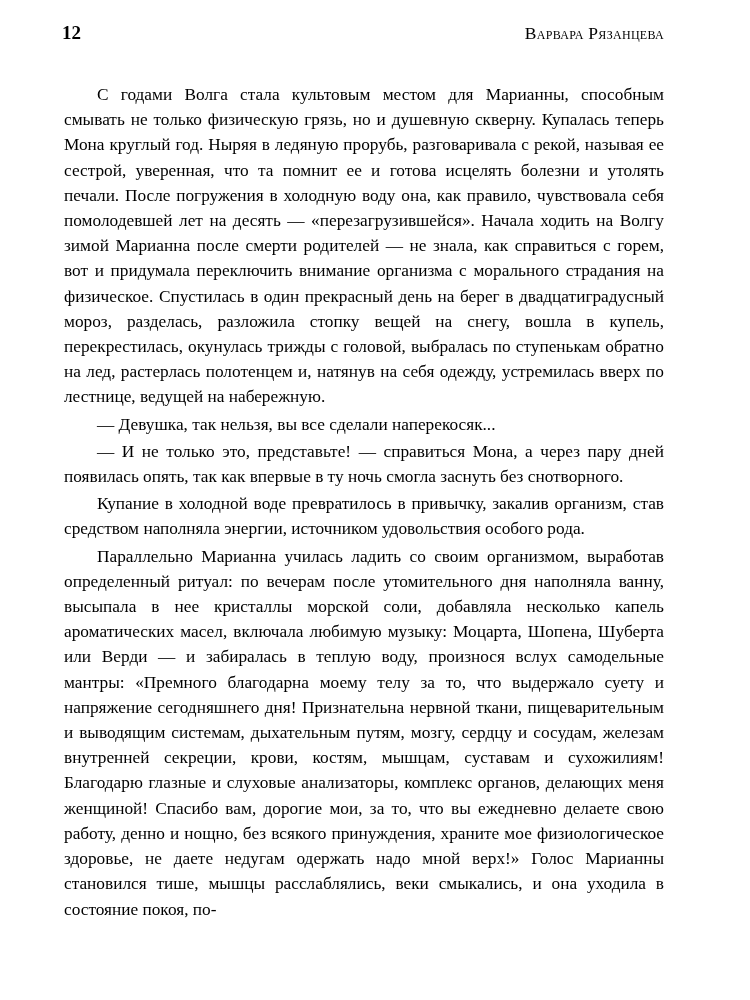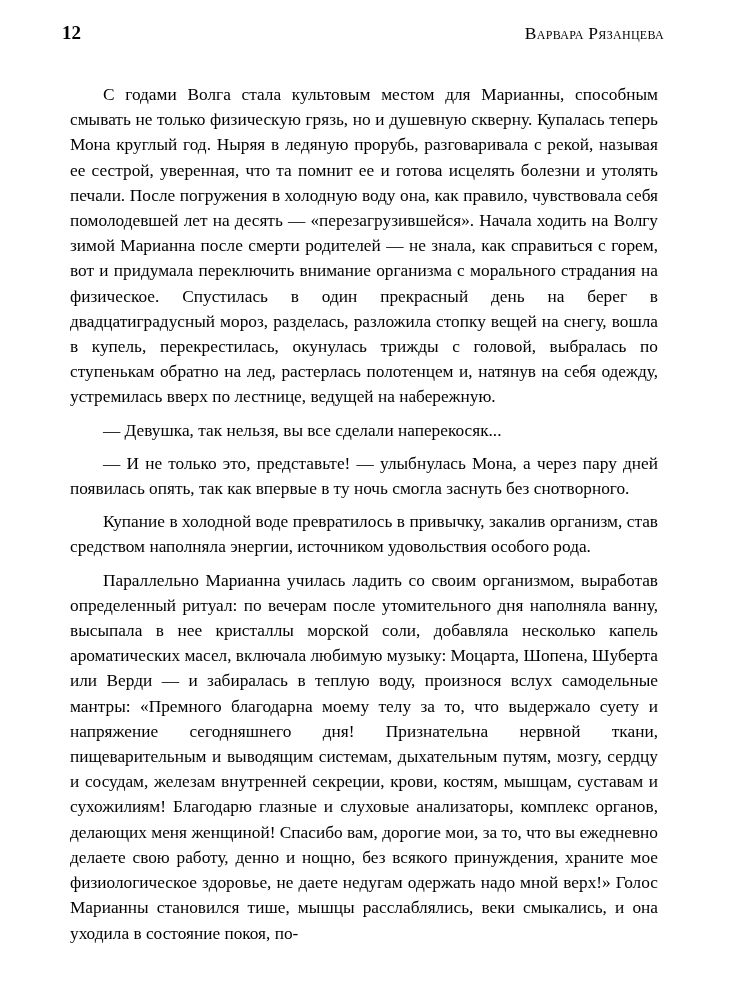--- a/index.html
+++ b/index.html
@@ -44,39 +44,39 @@
     margin-left: 40px;
   }
   .body-text {
     font-size: 17.3px;
     line-height: 25.2px;
     text-align: justify;
     text-justify: inter-word;
     hyphens: manual;
   }
   .body-text p {
-    margin: 8px;
+    margin: 2px;
     text-indent: 33px;
   }
   .body-text p.dash {
     text-indent: 33px;
     font-family: Liberation Serif, serif;
   }
 </style>
 </head>
 <body>
 
 <div class="page">
 
   <div class="running-head">
     <span class="folio">12</span>
     <span class="author-name">Варвара Рязанцева</span>
   </div>
 
   <div class="body-text">
     <p>С годами Волга стала культовым местом для Марианны, способным смывать не только физическую грязь, но и душевную скверну. Купалась теперь Мона круглый год. Ныряя в ледяную прорубь, разговаривала с рекой, называя ее сестрой, уверенная, что та помнит ее и готова исцелять болезни и утолять печали. После погружения в холодную воду она, как правило, чувствовала себя помолодевшей лет на десять — «перезагрузившейся». Начала ходить на Волгу зимой Марианна после смерти родителей — не знала, как справиться с горем, вот и придумала переключить внимание организма с морального страдания на физическое. Спустилась в один прекрасный день на берег в двадцатиградусный мороз, разделась, разложила стопку вещей на снегу, вошла в купель, перекрестилась, окунулась трижды с головой, выбралась по ступенькам обратно на лед, растерлась полотенцем и, натянув на себя одежду, устремилась вверх по лестнице, ведущей на набережную.</p>
     <p class="dash">— Девушка, так нельзя, вы все сделали наперекосяк...</p>
-    <p class="dash">— И не только это, представьте! — улыбнулась Мона, а через пару дней появилась опять, так как впервые в ту ночь смогла заснуть без снотворного.</p>
+    <p class="dash">— И не только это, представьте! — справиться Мона, а через пару дней появилась опять, так как впервые в ту ночь смогла заснуть без снотворного.</p>
     <p>Купание в холодной воде превратилось в привычку, закалив организм, став средством наполняла энергии, источником удовольствия особого рода.</p>
     <p>Параллельно Марианна училась ладить со своим организмом, выработав определенный ритуал: по вечерам после утомительного дня наполняла ванну, высыпала в нее кристаллы морской соли, добавляла несколько капель ароматических масел, включала любимую музыку: Моцарта, Шопена, Шуберта или Верди — и забиралась в теплую воду, произнося вслух самодельные мантры: «Премного благодарна моему телу за то, что выдержало суету и напряжение сегодняшнего дня! Признательна нервной ткани, пищеварительным и выводящим системам, дыхательным путям, мозгу, сердцу и сосудам, железам внутренней секреции, крови, костям, мышцам, суставам и сухожилиям! Благодарю глазные и слуховые анализаторы, комплекс органов, делающих меня женщиной! Спасибо вам, дорогие мои, за то, что вы ежедневно делаете свою работу, денно и нощно, без всякого принуждения, храните мое физиологическое здоровье, не даете недугам одержать надо мной верх!» Голос Марианны становился тише, мышцы расслаблялись, веки смыкались, и она уходила в состояние покоя, по-</p>
   </div>
 
 </div>
 
 </body></html>

